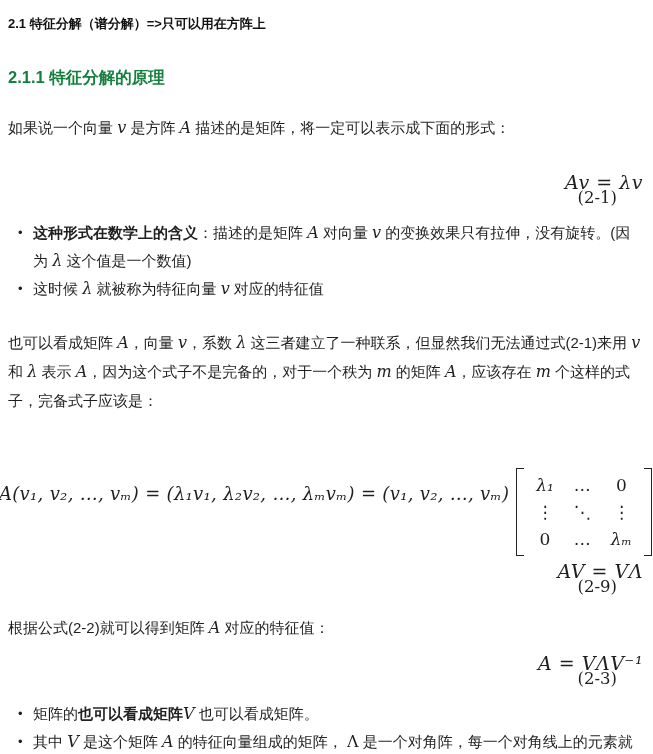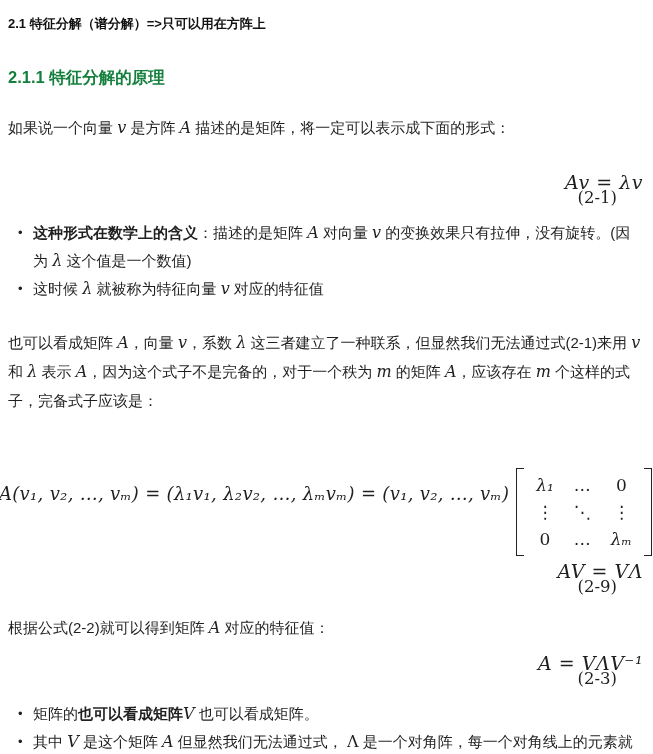--- a/index.html
+++ b/index.html
@@ -101,16 +101,16 @@
 
   <p class="para"><span>根据公式(2-2)就可以得到矩阵 </span><span class="math">A</span><span> 对应的特征值：</span></p>
 
   <div class="eq" style="margin-top:6px;">
     <span class="formula">A = VΛV⁻¹</span>
     <span class="eqlabel">(2-3)</span>
   </div>
 
   <ul class="blist gap-lg">
     <li><span>矩阵的</span><b>也可以看成矩阵</b><span class="math">V</span><span> 也可以看成矩阵。</span></li>
-    <li><span>其中 </span><span class="math">V</span><span> 是这个矩阵 </span><span class="math">A</span><span> 但显然我们无法通过式， </span><span class="mup">Λ</span><span> 是一个对角阵，每一个对角线上的元素就是一个特征值。</span></li>
+    <li><span>其中 </span><span class="math">V</span><span> 是这个矩阵 </span><span class="math">A</span><span> 的特征向量组成的矩阵， </span><span class="mup">Λ</span><span> 是一个对角阵，每一个对角线上的元素就是一个特征值。</span></li>
   </ul>
 
 </div>
 
 </body></html>

